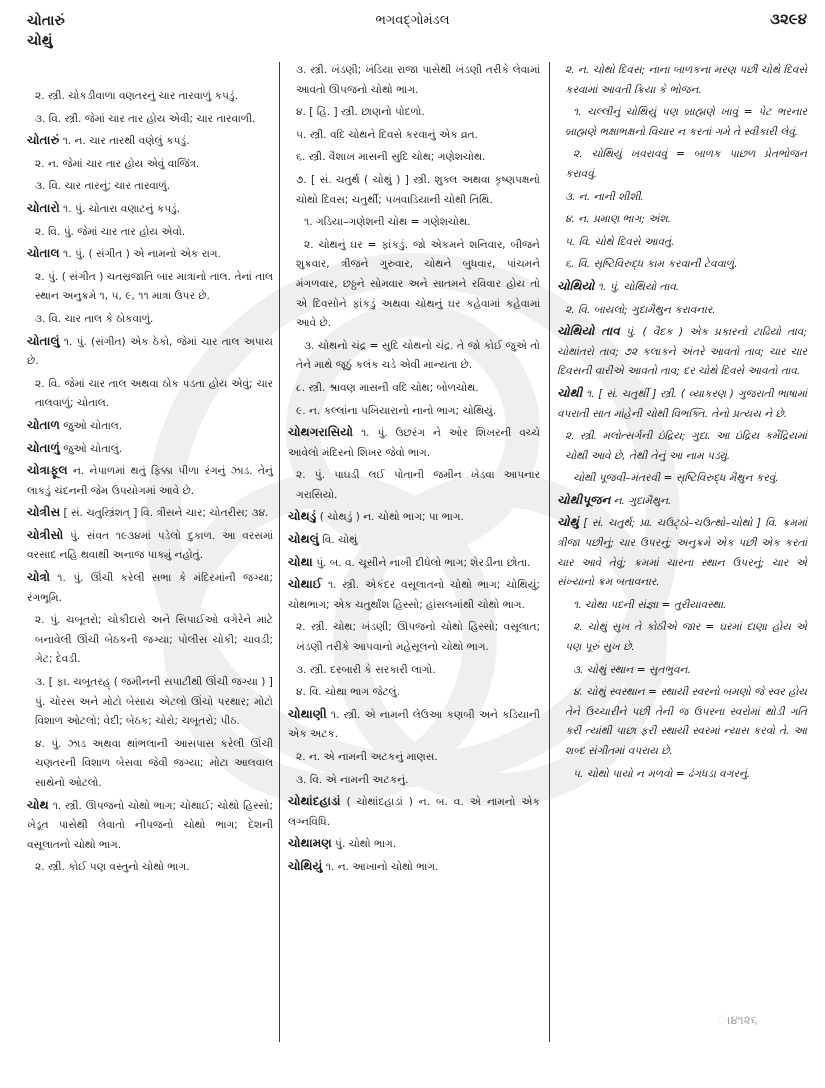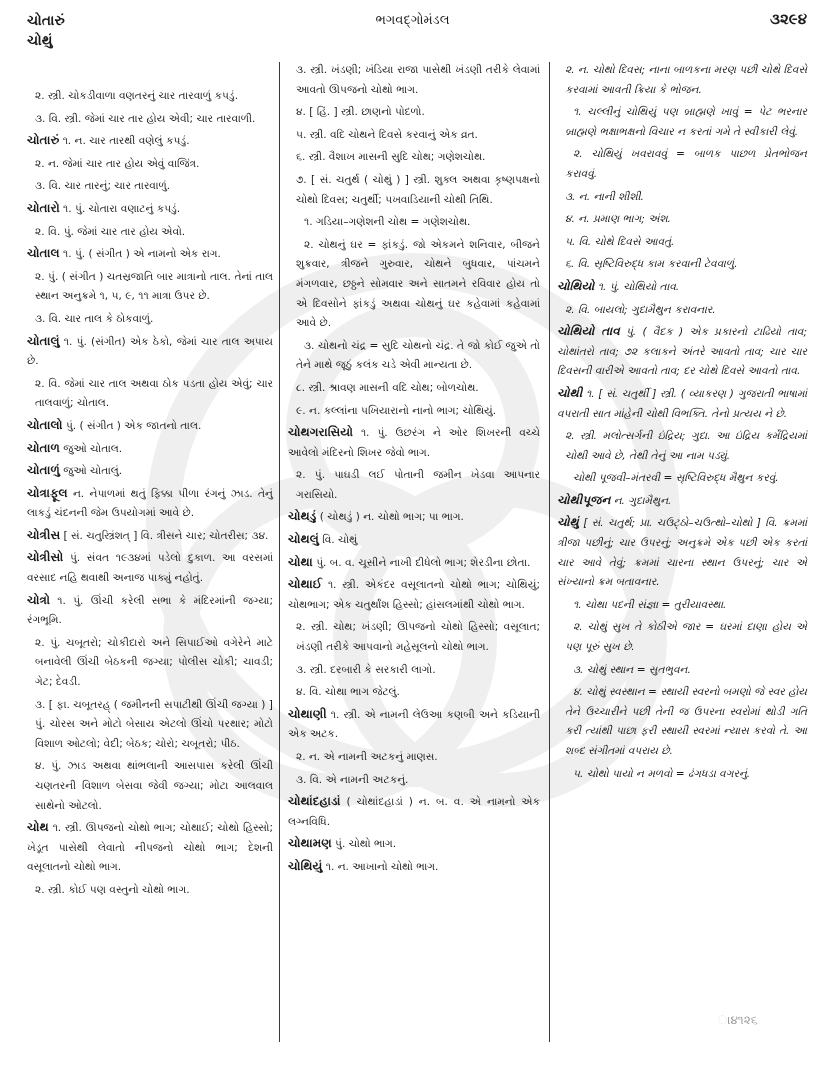--- a/index.html
+++ b/index.html
@@ -60,21 +60,20 @@
       <div class="entry"><span class="hw">ચોતારું</span> <span>૧. ન. ચાર તારથી વણેલું કપડું.</span></div>
       <div class="entry sense">૨. ન. જેમાં ચાર તાર હોય એવું વાજિંત્ર.</div>
       <div class="entry sense">૩. વિ. ચાર તારનું; ચાર તારવાળું.</div>
       <div class="entry"><span class="hw">ચોતારો</span> <span>૧. પું. ચોતારા વણાટનું કપડું.</span></div>
       <div class="entry sense">૨. વિ. પું. જેમાં ચાર તાર હોય એવો.</div>
       <div class="entry"><span class="hw">ચોતાલ</span> <span>૧. પું. ( સંગીત ) એ નામનો એક રાગ.</span></div>
       <div class="entry sense">૨. પું. ( સંગીત ) ચતસ્રજાતિ બાર માત્રાનો તાલ. તેનાં તાલ સ્થાન અનુક્રમે ૧, ૫, ૯, ૧૧ માત્રા ઉપર છે.</div>
       <div class="entry sense">૩. વિ. ચાર તાલ કે ઠોકવાળું.</div>
       <div class="entry"><span class="hw">ચોતાલું</span> <span>૧. પું. (સંગીત) એક ઠેકો, જેમાં ચાર તાલ અપાય છે.</span></div>
       <div class="entry sense">૨. વિ. જેમાં ચાર તાલ અથવા ઠોક પડતા હોય એવું; ચાર તાલવાળું; ચોતાલ.</div>
-      <div class="entry"><span class="hw">ચોતાલો</span> <span>પું. ( સંગીત ) એક જાતનો તાલ.</span></div>
       <div class="entry"><span class="hw">ચોતાળ</span> <span>જુઓ ચોતાલ.</span></div>
       <div class="entry"><span class="hw">ચોતાળું</span> <span>જુઓ ચોતાલું.</span></div>
       <div class="entry"><span class="hw">ચોત્રાફૂલ</span> <span>ન. નેપાળમાં થતું ફિક્કા પીળા રંગનું ઝાડ. તેનું લાકડું ચંદનની જેમ ઉપયોગમાં આવે છે.</span></div>
       <div class="entry"><span class="hw">ચોત્રીસ</span> <span>[ સં. ચતુસ્ત્રિંશત્ ] વિ. ત્રીસને ચાર; ચોતરીસ; ૩૪.</span></div>
       <div class="entry"><span class="hw">ચોત્રીસો</span> <span>પું. સંવત ૧૯૩૪માં પડેલો દુકાળ. આ વરસમાં વરસાદ નહિ થવાથી અનાજ પાક્યું નહોતું.</span></div>
       <div class="entry"><span class="hw">ચોત્રો</span> <span>૧. પું. ઊંચી કરેલી સભા કે મંદિરમાંની જગ્યા; રંગભૂમિ.</span></div>
       <div class="entry sense">૨. પું. ચબૂતરો; ચોકીદારો અને સિપાઈઓ વગેરેને માટે બનાવેલી ઊંચી બેઠકની જગ્યા; પોલીસ ચોકી; ચાવડી; ગેટ; દેવડી.</div>
       <div class="entry sense">૩. [ ફા. ચબૂતરહ્ ( જમીનની સપાટીથી ઊંચી જગ્યા ) ] પું. ચોરસ અને મોટો બેસાય એટલો ઊંચો પરથાર; મોટો વિશાળ ઓટલો; વેદી; બેઠક; ચોરો; ચબૂતરો; પીઠ.</div>
       <div class="entry sense">૪. પું. ઝાડ અથવા થાંભલાની આસપાસ કરેલી ઊંચી ચણતરની વિશાળ બેસવા જેવી જગ્યા; મોટા આલવાલ સાથેનો ઓટલો.</div>
       <div class="entry"><span class="hw">ચોથ</span> <span>૧. સ્ત્રી. ઊપજનો ચોથો ભાગ; ચોથાઈ; ચોથો હિસ્સો; ખેડૂત પાસેથી લેવાતો નીપજનો ચોથો ભાગ; દેશની વસૂલાતનો ચોથો ભાગ.</span></div>

